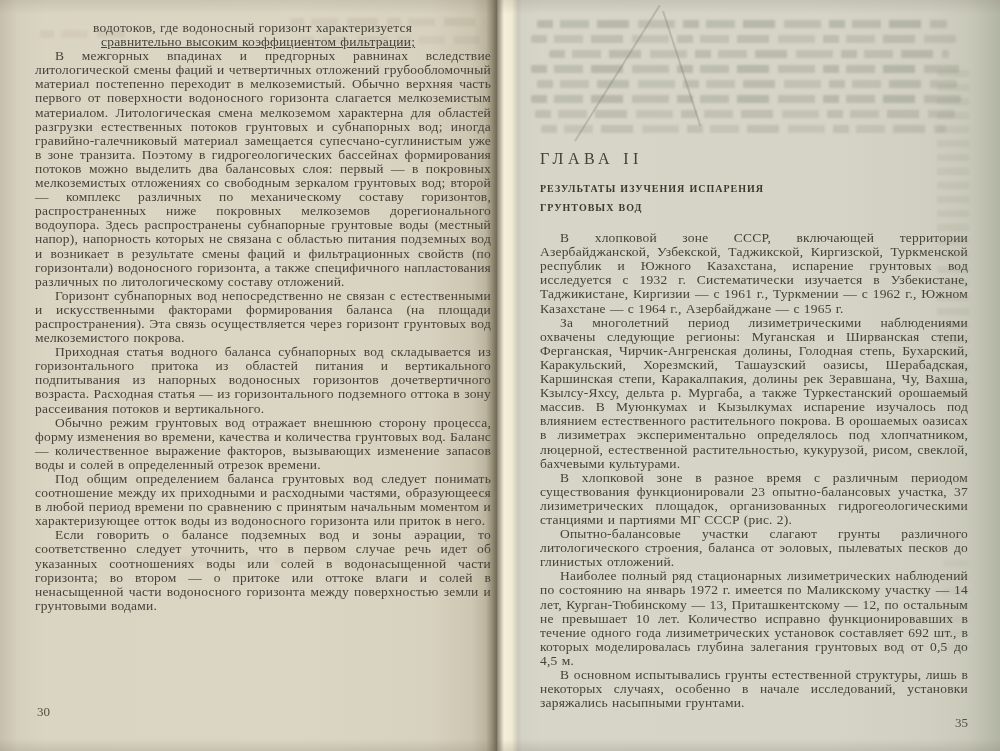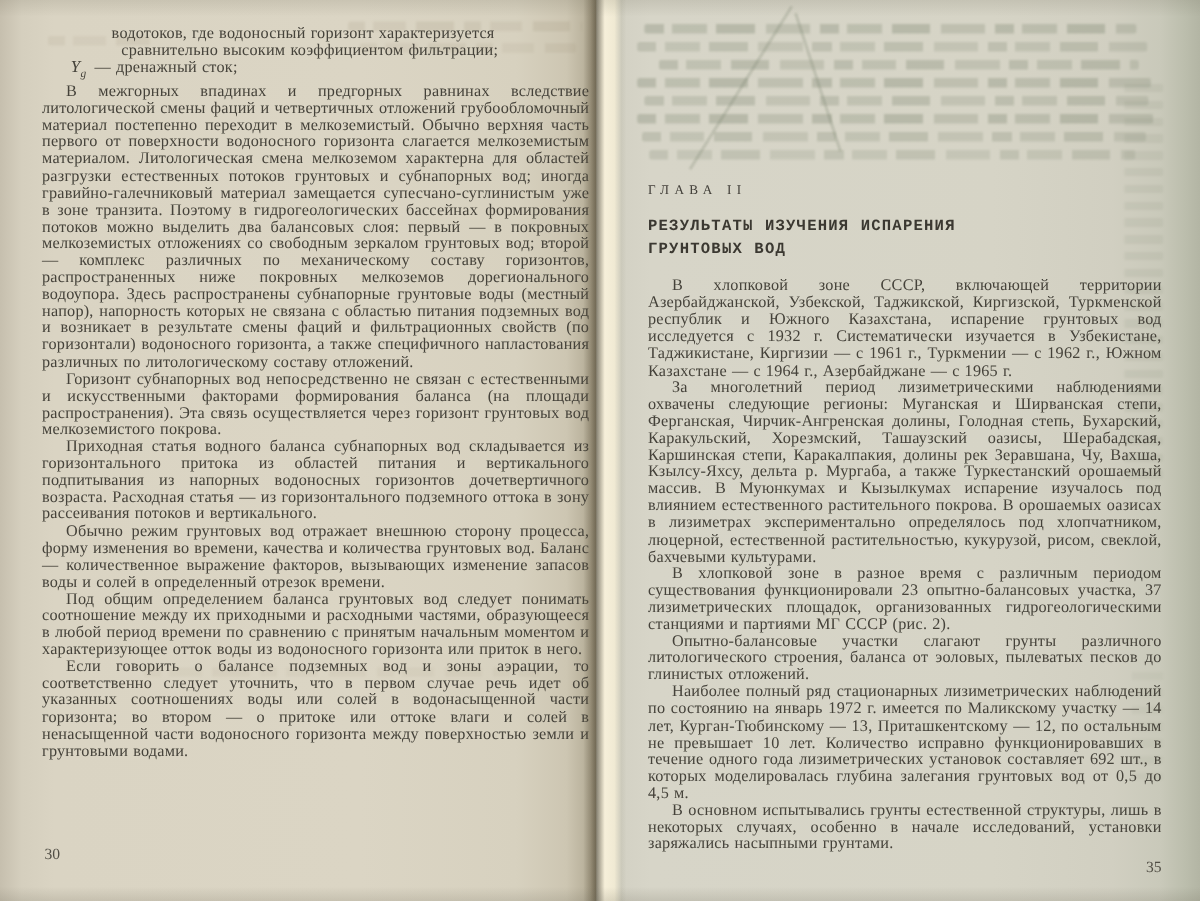--- a/index.html
+++ b/index.html
@@ -51,44 +51,43 @@
     word-spacing: 0.6px;
     text-align: justify;
     hyphens: auto;
   }
   .col-left  { left: 35px;  top: 21px;  width: 456px; }
   .col-right { left: 43px;  top: 152px; width: 428px; }
   .col p { margin: 0; text-indent: 20px; }
 
   .cont-line { text-align: left; }
   .cont-0 { padding-left: 58px; }
-  .cont-1 { padding-left: 66px; }
+  .cont-1 { padding-left: 66px; text-decoration: underline; }
 
   .defline { text-align: left; padding-left: 24px; }
   .defline.second { padding-left: 29px; }
   .sym { font-style: italic; font-size: 14px; }
   .sym sub { font-size: 9.5px; letter-spacing: 0; }
   .deftext { margin-left: 7px; }
 
   .chapter-label {
-    font-size: 11px;
+    font-size: 16px;
     letter-spacing: 4.5px;
     color: #43403a;
     text-align: left;
     text-indent: 0;
   }
   .chapter-title {
     margin-top: 13px;
     font-weight: bold;
-    font-size: 13px;
+    font-size: 10px;
     line-height: 19px;
     letter-spacing: 1px;
     color: #3b3831;
     text-align: left;
-    font-family: Liberation Mono, monospace;
   }
   .body-paras { margin-top: 14px; }
 
   .page-number {
     position: absolute;
     font-size: 13px;
     color: #514e45;
   }
   .pn-left  { left: 37px;  top: 704px; }
   .pn-right { left: 946px; top: 715px; }
@@ -132,23 +131,20 @@
 
     <div class="grow brownish faint" style="left:290px; top:18px; width:195px;"></div>
     <div class="grow brownish faint" style="left:300px; top:36px; width:180px; opacity:.4;"></div>
     <div class="grow brownish faint" style="left:40px; top:30px; width:85px; opacity:.4;"></div>
     <div class="grow brownish faint" style="left:120px; top:556px; width:330px; opacity:.25;"></div>
 
     <div class="col col-left">
       <div class="cont-line cont-0">водотоков, где водоносный горизонт характеризуется</div>
       <div class="cont-line cont-1">сравнительно высоким коэффициентом фильтрации;</div>
 
-      <div class="defline">
-        <span class="sym"><span>Y</span><sub>g</sub></span><span class="deftext">— дренажный сток;</span>
-      </div>
 
       <p>В межгорных впадинах и предгорных равнинах вследствие литологической смены фаций и четвертичных отложений грубообломочный материал постепенно переходит в мелкоземистый. Обычно верхняя часть первого от поверхности водоносного горизонта слагается мелкоземистым материалом. Литологическая смена мелкоземом характерна для областей разгрузки естественных потоков грунтовых и субнапорных вод; иногда гравийно-галечниковый материал замещается супесчано-суглинистым уже в зоне транзита. Поэтому в гидрогеологических бассейнах формирования потоков можно выделить два балансовых слоя: первый — в покровных мелкоземистых отложениях со свободным зеркалом грунтовых вод; второй — комплекс различных по механическому составу горизонтов, распространенных ниже покровных мелкоземов дорегионального водоупора. Здесь распространены субнапорные грунтовые воды (местный напор), напорность которых не связана с областью питания подземных вод и возникает в результате смены фаций и фильтрационных свойств (по горизонтали) водоносного горизонта, а также специфичного напластования различных по литологическому составу отложений.</p>
       <p>Горизонт субнапорных вод непосредственно не связан с естественными и искусственными факторами формирования баланса (на площади распространения). Эта связь осуществляется через горизонт грунтовых вод мелкоземистого покрова.</p>
       <p>Приходная статья водного баланса субнапорных вод складывается из горизонтального притока из областей питания и вертикального подпитывания из напорных водоносных горизонтов дочетвертичного возраста. Расходная статья — из горизонтального подземного оттока в зону рассеивания потоков и вертикального.</p>
       <p>Обычно режим грунтовых вод отражает внешнюю сторону процесса, форму изменения во времени, качества и количества грунтовых вод. Баланс — количественное выражение факторов, вызывающих изменение запасов воды и солей в определенный отрезок времени.</p>
       <p>Под общим определением баланса грунтовых вод следует понимать соотношение между их приходными и расходными частями, образующееся в любой период времени по сравнению с принятым начальным моментом и характеризующее отток воды из водоносного горизонта или приток в него.</p>
       <p>Если говорить о балансе подземных вод и зоны аэрации, то соответственно следует уточнить, что в первом случае речь идет об указанных соотношениях воды или солей в водонасыщенной части горизонта; во втором — о притоке или оттоке влаги и солей в ненасыщенной части водоносного горизонта между поверхностью земли и грунтовыми водами.</p>
     </div>
 
     <div class="page-number pn-left">30</div>

